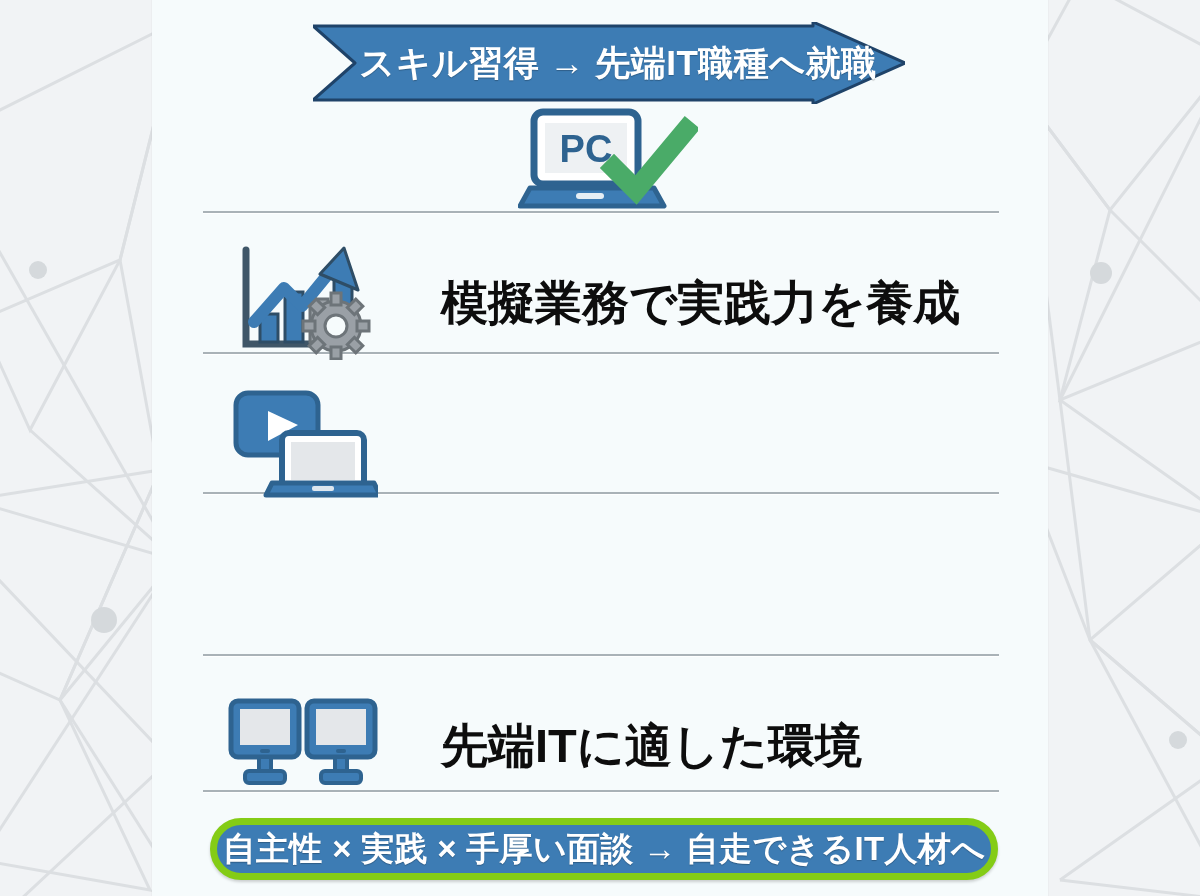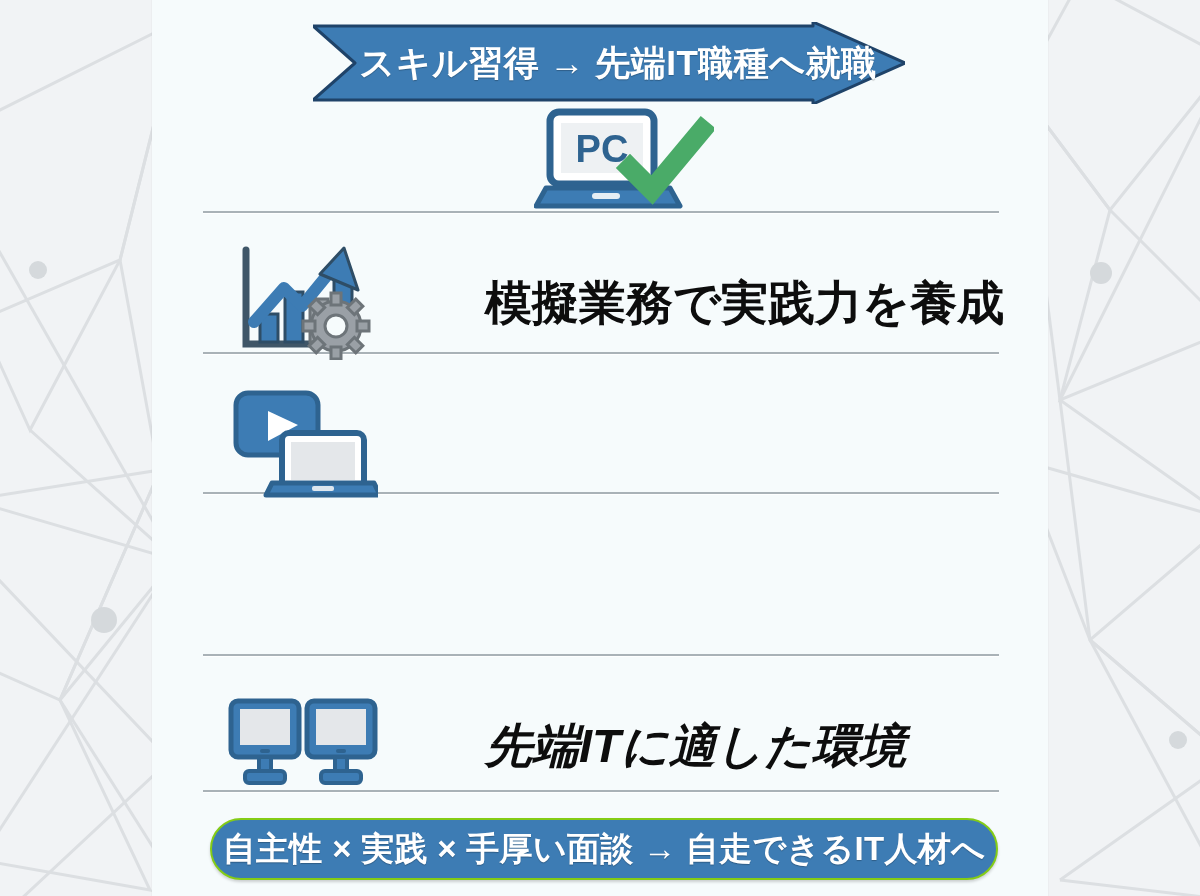--- a/index.html
+++ b/index.html
@@ -58,21 +58,21 @@
     font-size: 35px;
     font-weight: bold;
     letter-spacing: 0.5px;
     white-space: nowrap;
     text-shadow: 0 1px 1px rgba(0,0,0,0.25);
   }
 
   
   #pc-check {
     position: absolute;
-    left: 382px;
+    left: 366px;
     top: 108px;
     width: 180px;
     height: 104px;
   }
   #pc-check svg { display: block; }
 
   
   .divider {
     position: absolute;
     left: 51px;
@@ -82,21 +82,20 @@
     box-shadow: 0 1px 0 rgba(255,255,255,0.9);
   }
 
   .feature-row {
     position: absolute;
     left: 51px;
     width: 800px;
     height: 178px;
     display: flex;
     align-items: center;
-    gap: 44px;
   }
   .feature-icon {
     width: 200px;
     min-width: 200px;
     height: 120px;
     display: flex;
     align-items: center;
     justify-content: center;
   }
   .feature-icon svg { display: block; }
@@ -111,21 +110,21 @@
   }
 
   
   #bottom-pill {
     position: absolute;
     left: 58px;
     top: 818px;
     width: 788px;
     height: 62px;
     background: #3d7cb4;
-    border: 2px solid #84cc16;
+    border: 7px solid #84cc16;
     border-radius: 34px;
     display: flex;
     align-items: center;
     justify-content: center;
     box-shadow: 0 2px 3px rgba(0,0,0,0.18);
   }
   #bottom-pill-label {
     color: #ffffff;
     font-size: 33px;
     font-weight: bold;
@@ -244,21 +243,21 @@
 
           <rect x="54" y="46" width="82" height="58" rx="7" fill="#ffffff" stroke="#2e6390" stroke-width="6"></rect>
           <rect x="63" y="55" width="64" height="38" fill="#e4e7ea"></rect>
           <path d="M44 96 L146 96 L152 108 L38 108 Z" fill="#3d7cb4" stroke="#2e6390" stroke-width="5" stroke-linejoin="round"></path>
           <rect x="84" y="99" width="22" height="5" rx="2" fill="#dde6ee"></rect>
         </svg>
       </div>
     </div>
 
 
-    <div class="feature-row" style="top:656px;font-style:italic;">
+    <div class="feature-row" style="top:656px;">
       <div class="feature-icon">
         <svg width="152" height="96" viewBox="0 0 152 96">
 
           <rect x="4" y="4" width="68" height="56" rx="7" fill="#3d7cb4" stroke="#2e6390" stroke-width="5"></rect>
           <rect x="13" y="12" width="50" height="36" fill="#e4e7ea"></rect>
           <rect x="33" y="52" width="10" height="4" rx="2" fill="#2e6390"></rect>
           <rect x="32" y="60" width="12" height="14" fill="#3d7cb4" stroke="#2e6390" stroke-width="4"></rect>
           <rect x="18" y="74" width="40" height="12" rx="4" fill="#3d7cb4" stroke="#2e6390" stroke-width="4"></rect>
 
           <rect x="80" y="4" width="68" height="56" rx="7" fill="#3d7cb4" stroke="#2e6390" stroke-width="5"></rect>

